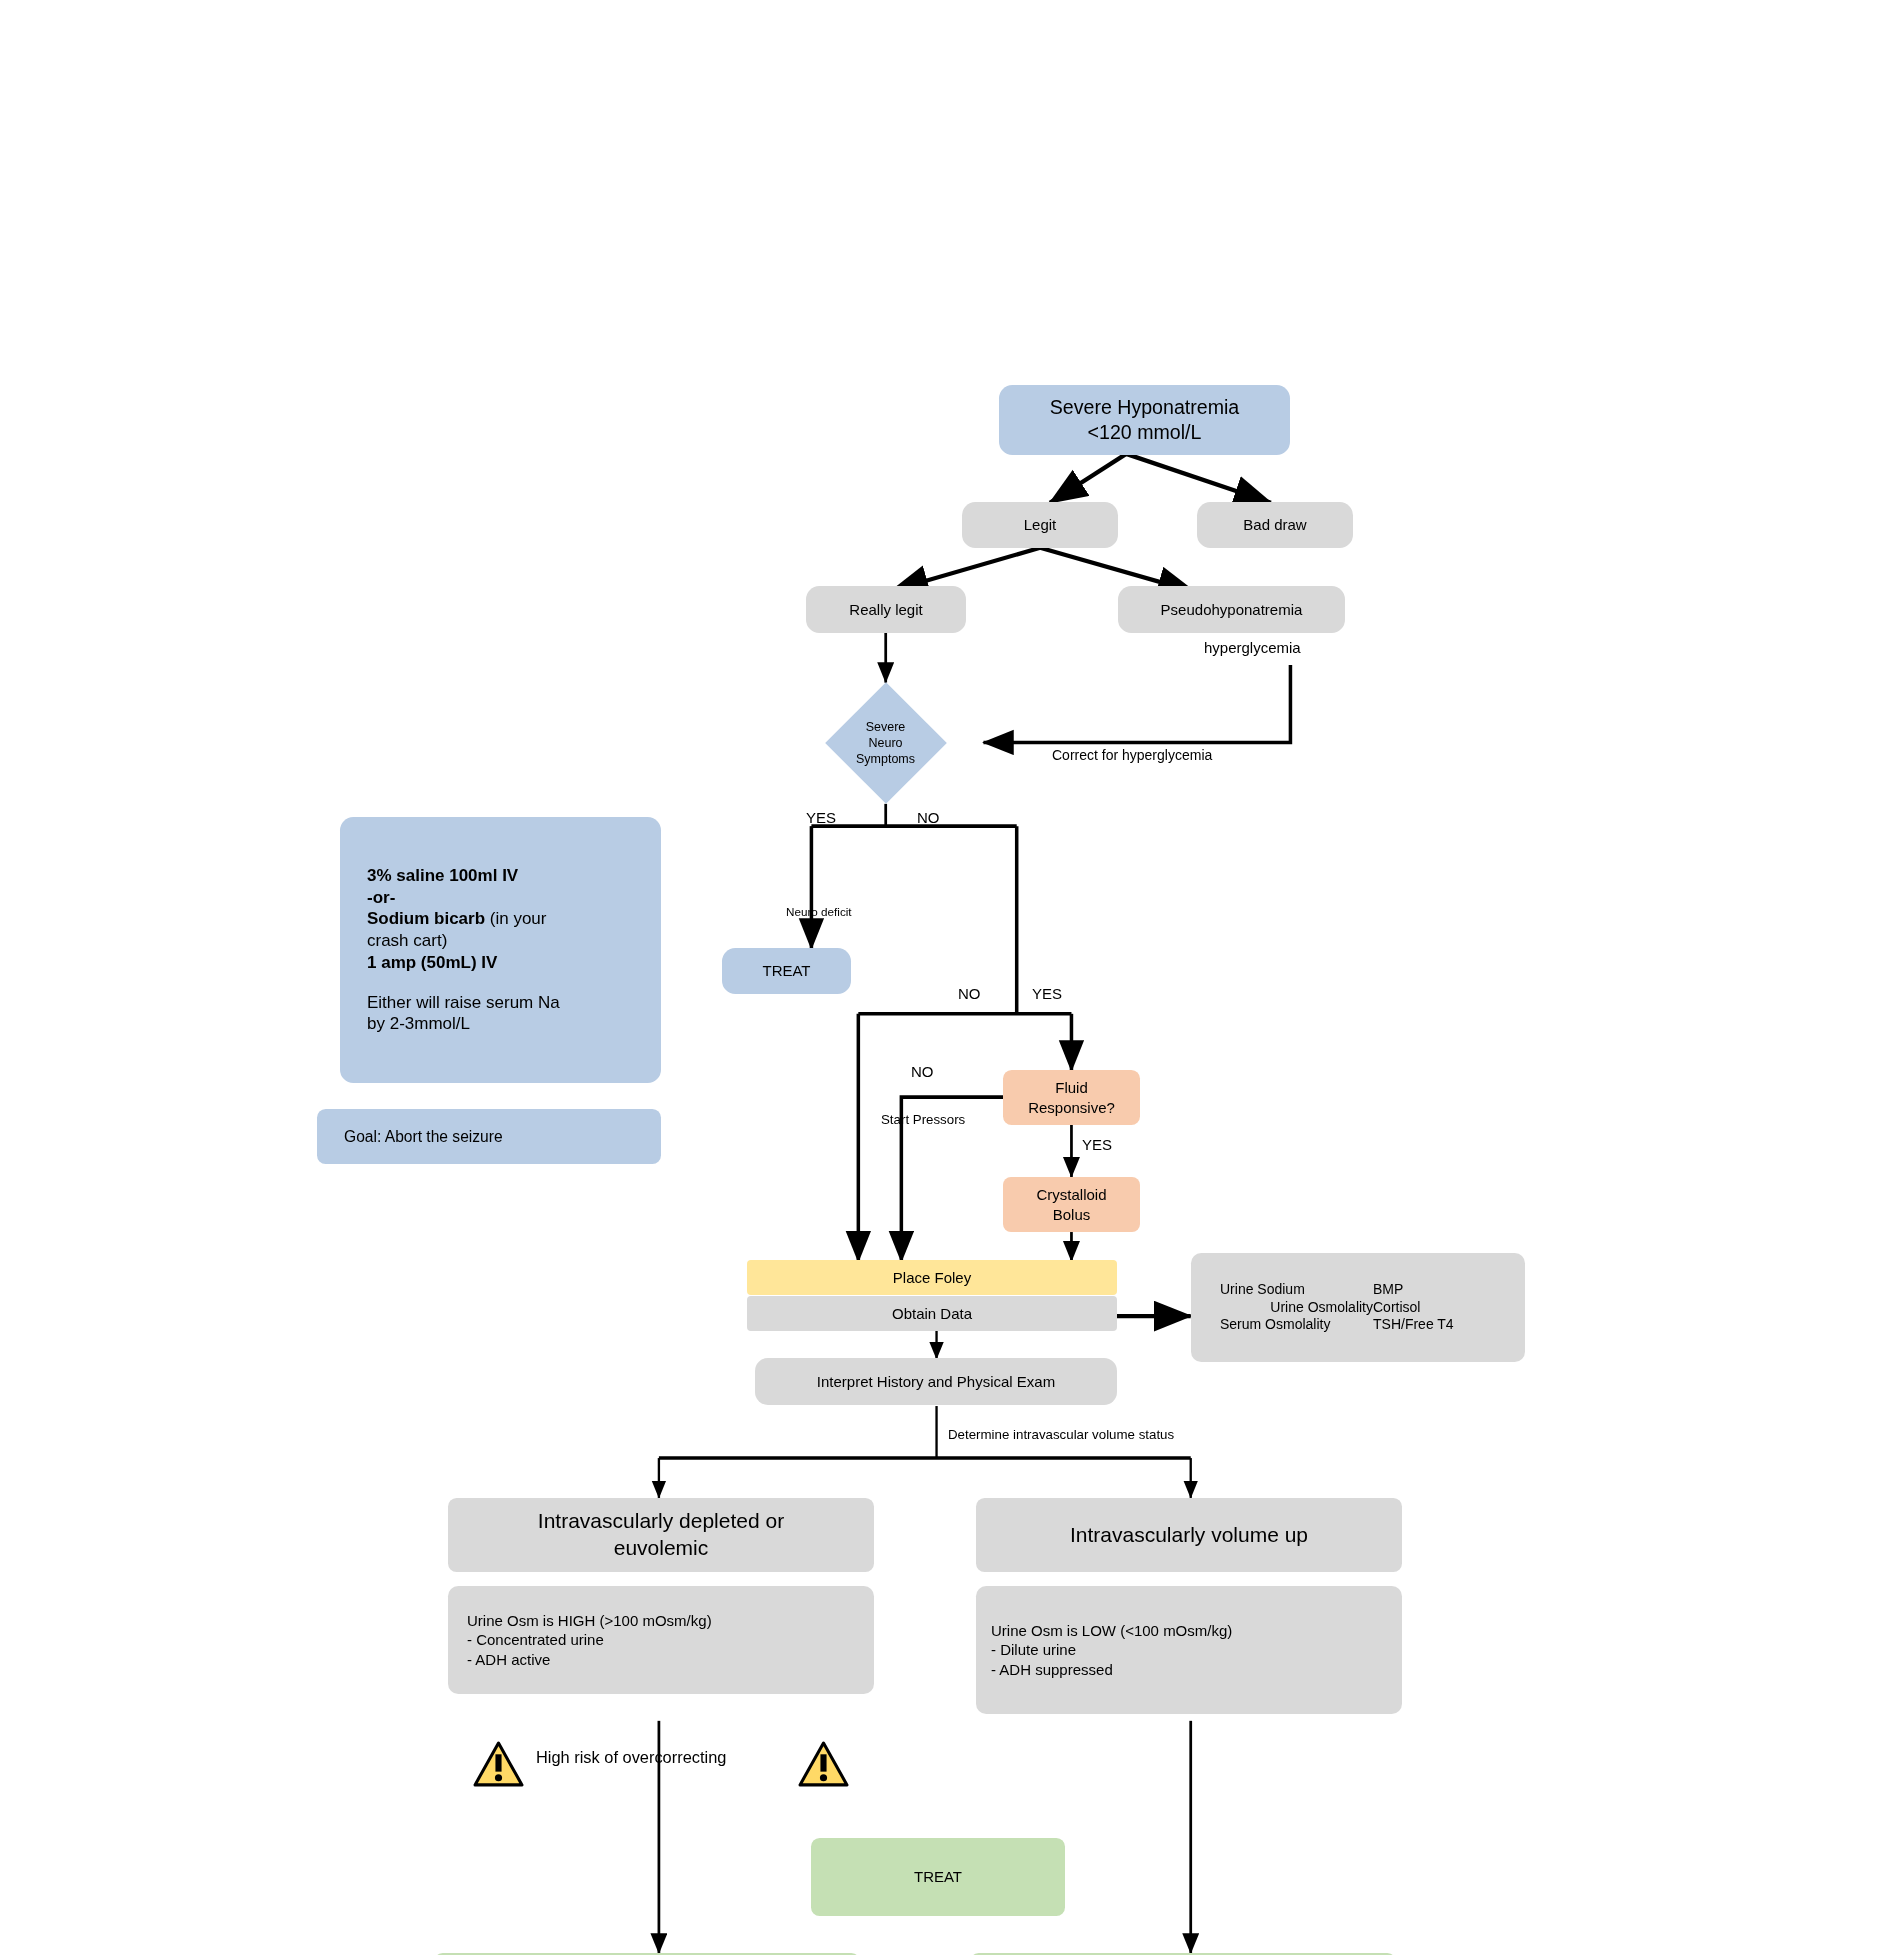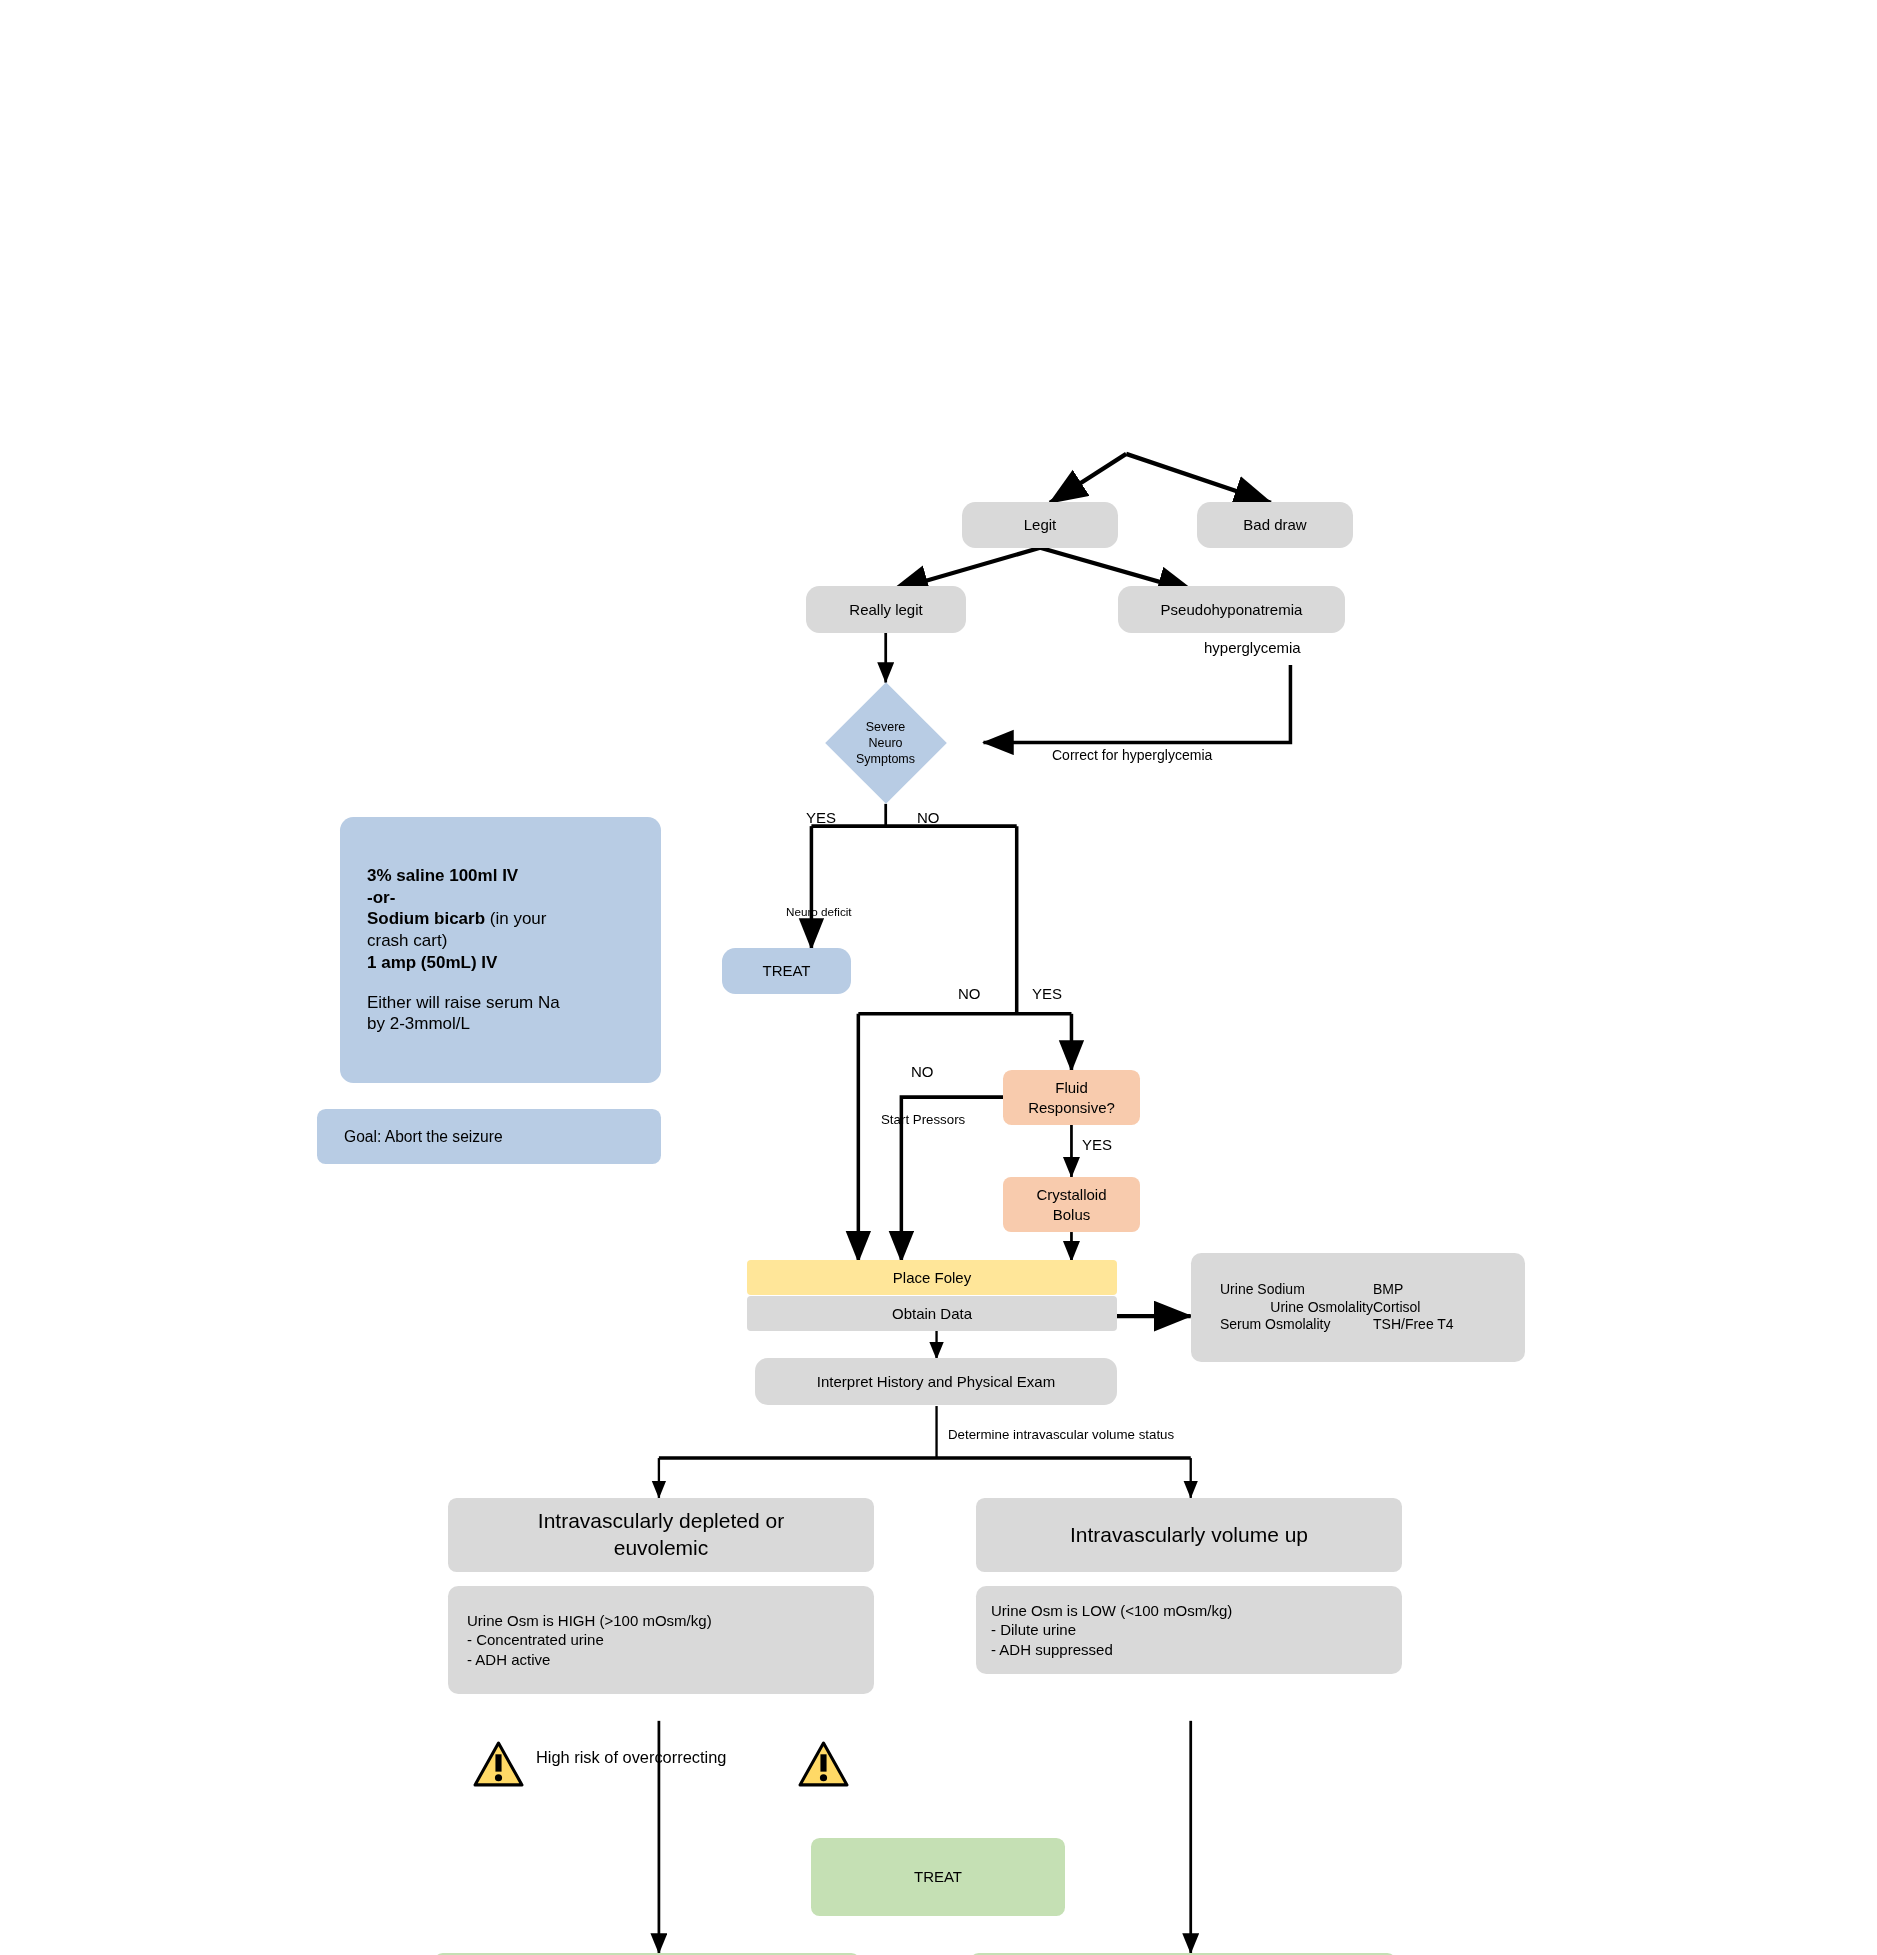--- a/index.html
+++ b/index.html
@@ -80,20 +80,26 @@
       <path d="M1685,4400 L1685,4995" stroke-width="7" marker-end="url(#ah)"></path>
 
       <path d="M3045,4400 L3045,4995" stroke-width="7" marker-end="url(#ah)"></path>
 
       <path d="M1660,5660 L1660,5800 L1845,5800" stroke-width="7" marker-end="url(#ah)"></path>
 
       <path d="M3015,5660 L3015,5800 L2845,5800" stroke-width="7" marker-end="url(#ah)"></path>
     </g>
   </svg>
 
+  <div class="node blue" style="left:999px;top:385px;width:291px;height:70px;font-size:19.6px;">
+    <div class="inner">
+      <div>Severe Hyponatremia</div>
+      <div>&lt;120 mmol/L</div>
+    </div>
+  </div>
 
   <div class="node gray" style="left:962px;top:502px;width:156px;height:46px;font-size:15px;">
     <div class="inner">Legit</div>
   </div>
 
   <div class="node gray" style="left:1197px;top:502px;width:156px;height:46px;font-size:15px;">
     <div class="inner">Bad draw</div>
   </div>
 
   <div class="node gray" style="left:806px;top:586px;width:160px;height:47px;font-size:15px;">
@@ -208,21 +214,21 @@
   </div>
 
   <div class="node gray leftbox" style="left:448px;top:1586px;width:426px;height:108px;font-size:15px;border-radius:10.2px;">
     <div class="inner" style="padding-left:19px;">
       <div>Urine Osm is HIGH (&gt;100 mOsm/kg)</div>
       <div>- Concentrated urine</div>
       <div>- ADH active</div>
     </div>
   </div>
 
-  <div class="node gray leftbox" style="left:976px;top:1586px;width:426px;height:88px;font-size:15px;border-radius:10.2px;">
+  <div class="node gray leftbox" style="left:976px;top:1586px;width:426px;height:128px;font-size:15px;border-radius:10.2px;">
     <div class="inner" style="padding-left:15px;">
       <div>Urine Osm is LOW (&lt;100 mOsm/kg)</div>
       <div>- Dilute urine</div>
       <div>- ADH suppressed</div>
     </div>
   </div>
 
   <svg style="position:absolute;left:473px;top:1741px;width:51px;height:47px;" viewBox="0 0 100 92">
     <path d="M50,4 L96,86 L4,86 Z" fill="#ffd966" stroke="#000" stroke-width="6" stroke-linejoin="round"></path>
     <rect x="44" y="26" width="12" height="34" fill="#000"></rect>

